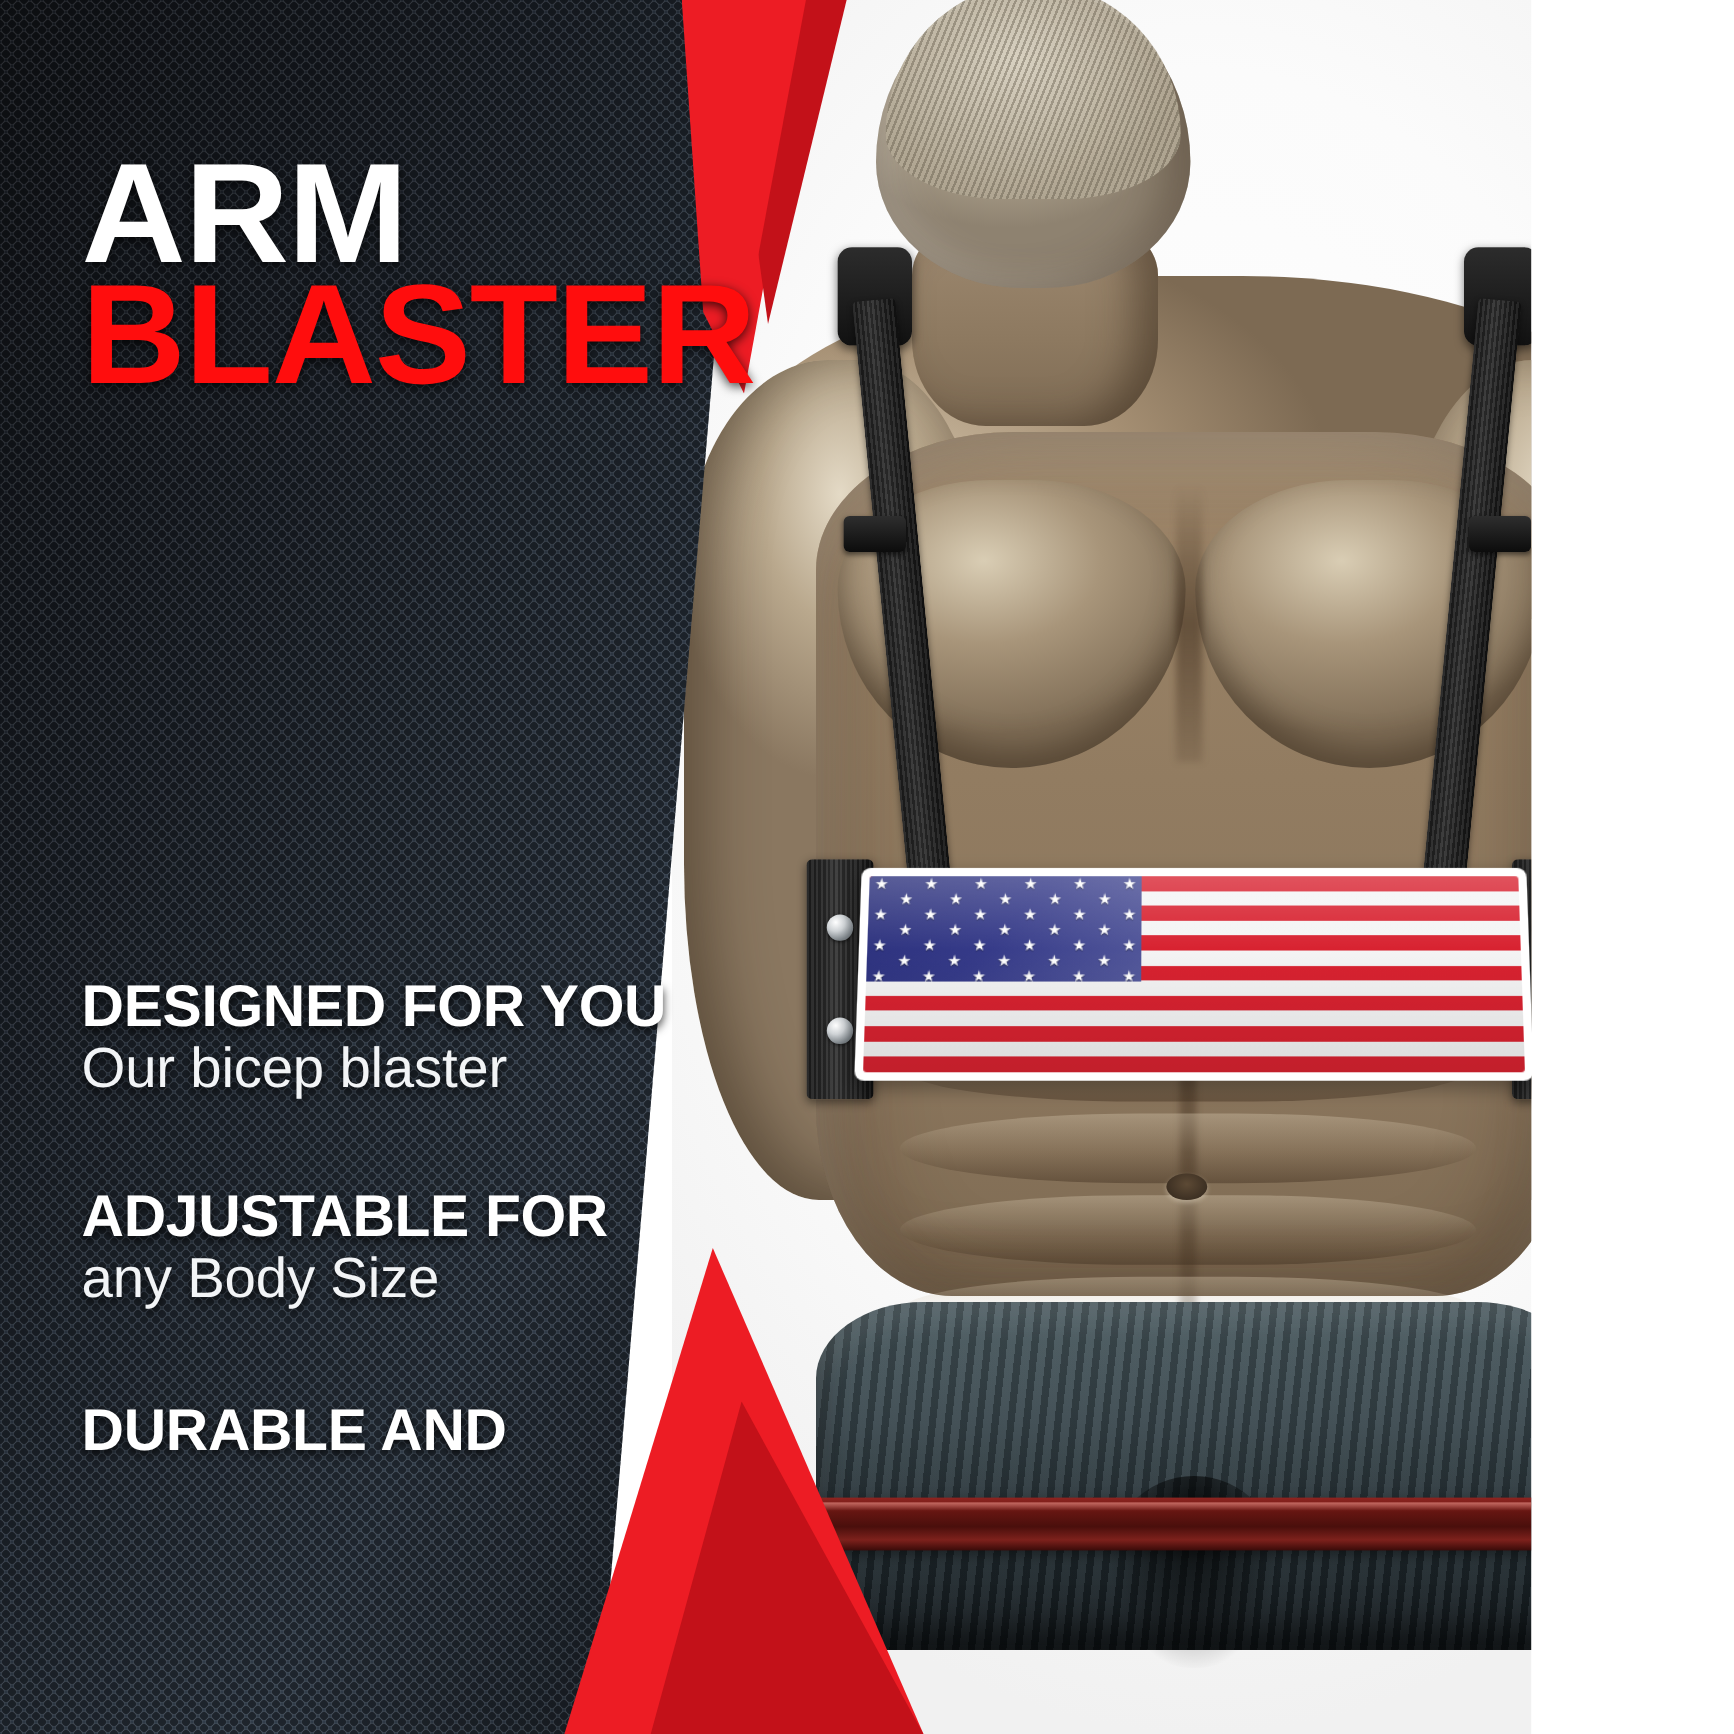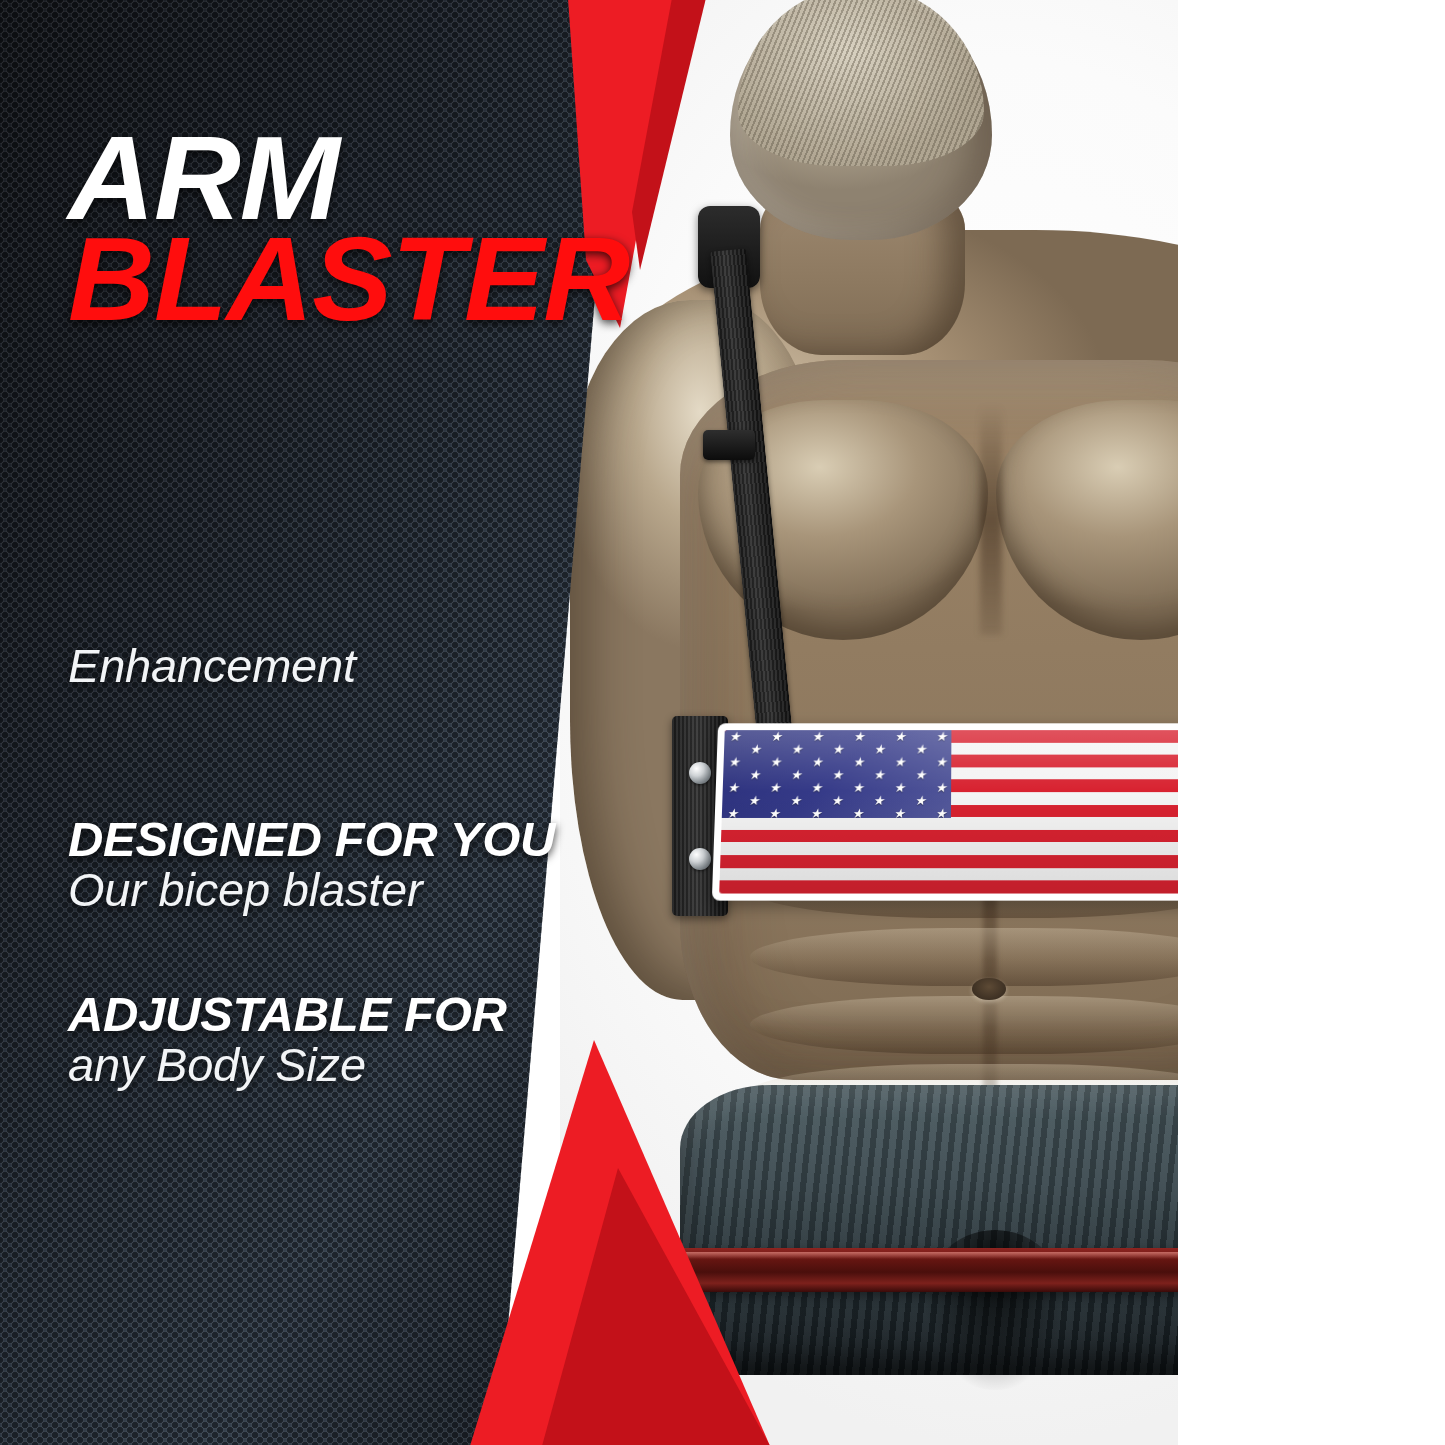--- a/index.html
+++ b/index.html
@@ -1,23 +1,22 @@
 <!DOCTYPE html>
 <html><head>
 <meta charset="utf-8">
 <style>
   html,body{margin:0;padding:0;background:#fff;}
   body{font-family:"Liberation Sans",sans-serif;}
 
   #stage{
     position:relative;
-    width:1178px;height:1445px;
+    width:1276px;height:1445px;
     overflow:hidden;
     background:#ffffff;
-    font-style:italic;
   }
 
   
   #photo{
     position:absolute;left:560px;top:0;width:885px;height:1445px;
     background:#fdfdfd;overflow:hidden;
   }
   
   #photo .backdrop{
     position:absolute;inset:0;
@@ -469,26 +468,26 @@
   <div class="red-top-sliver"></div>
   <div class="red-bottom-a"></div>
   <div class="red-bottom-b"></div>
 
   <div class="txt" style="left:68px;top:128px">
     <div class="title-arm">ARM</div>
     <div class="title-blaster">BLASTER</div>
   </div>
 
   <div class="feat" style="left:68px;top:640px">
-    <span class="sub">Enhancement</span>
   </div>
   <div class="feat" style="left:68px;top:990px">
     <span class="hl">ADJUSTABLE FOR</span>
     <span class="sub">any Body Size</span>
   </div>
   <div class="feat" style="left:68px;top:815px">
     <span class="hl">DESIGNED FOR YOU</span>
     <span class="sub">Our bicep blaster</span>
   </div>
   <div class="feat" style="left:68px;top:1168px">
+    <span class="hl">DURABLE AND</span>
   </div>
 
 </div>
 
 </body></html>

